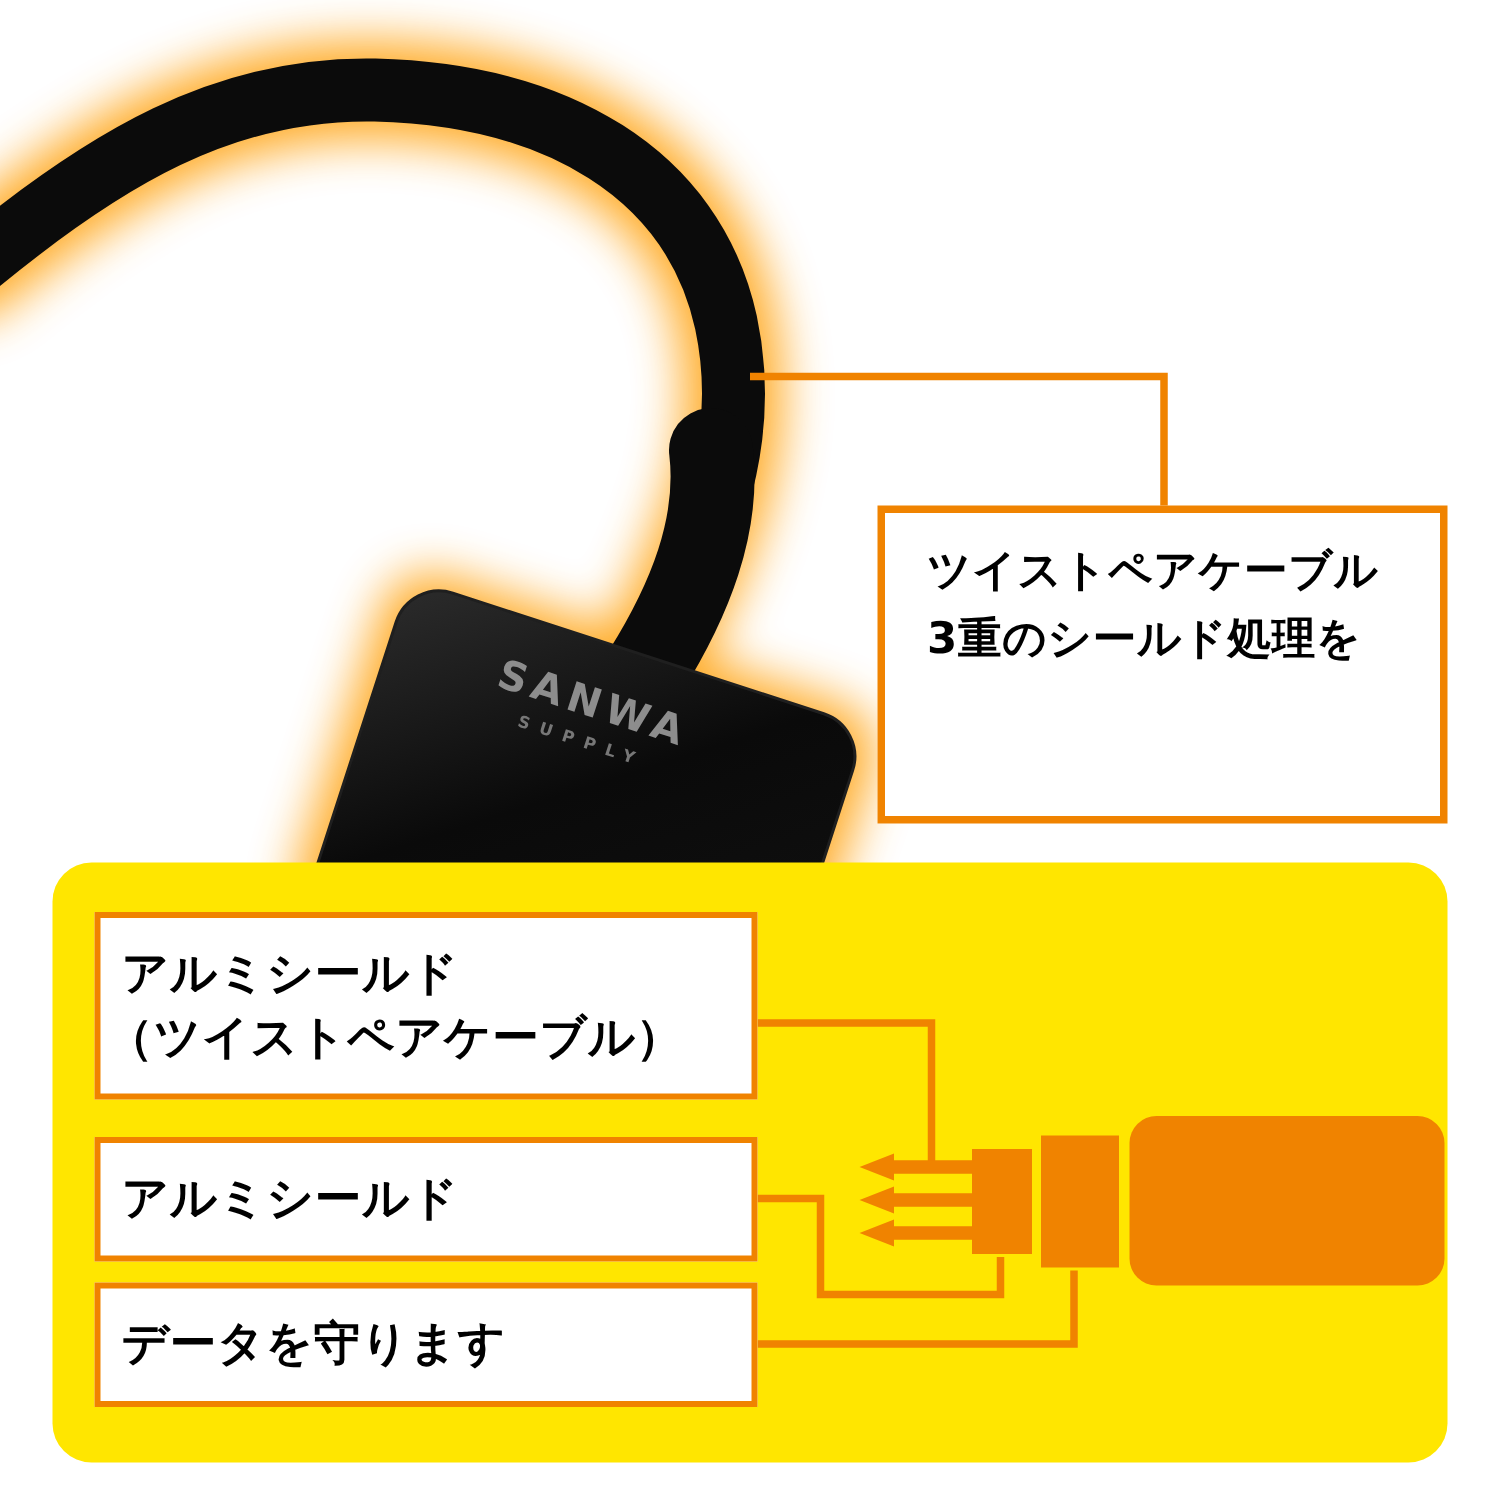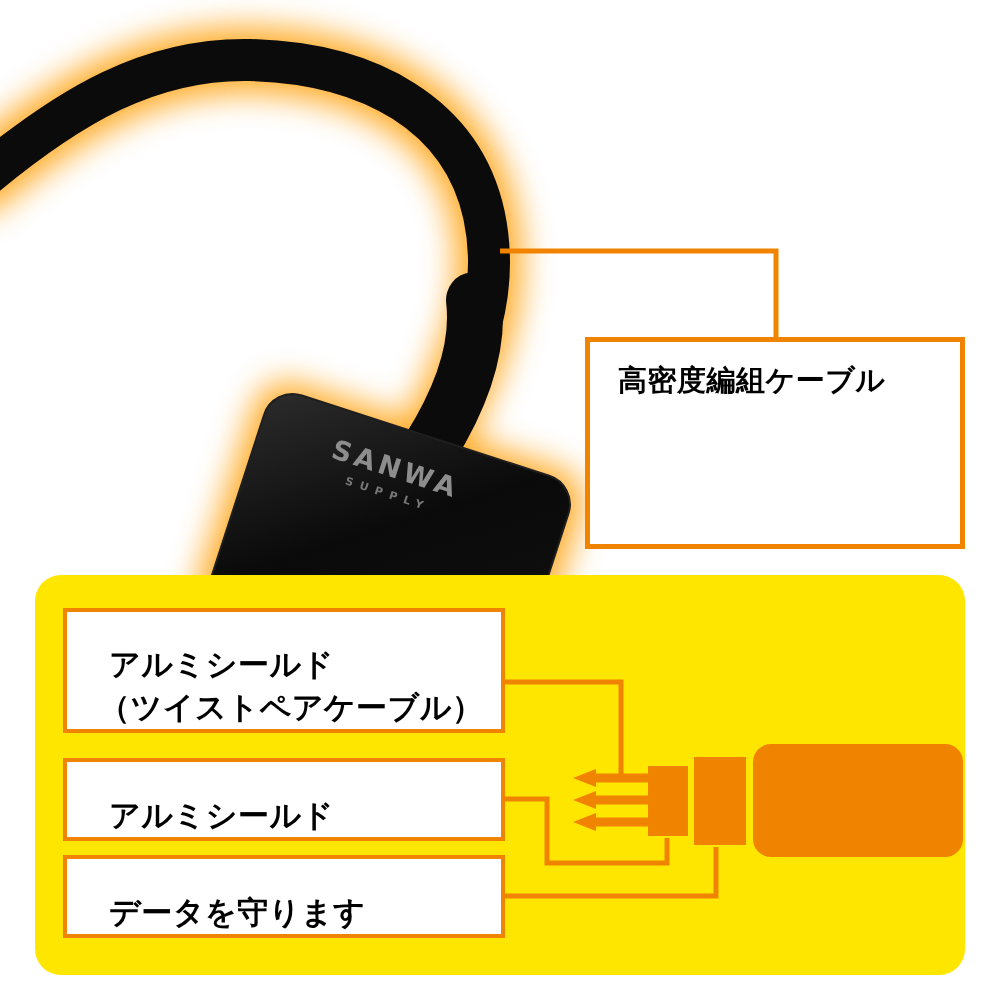--- a/index.html
+++ b/index.html
@@ -37,22 +37,22 @@
   .yellow-panel{
     position:absolute;z-index:2;
     left:35px;top:575px;width:930px;height:400px;
     background:var(--panel);border-radius:26px;
   }
   .label-box{
     position:absolute;z-index:4;
     left:63px;width:442px;
     background:var(--box-bg);border:4px solid var(--accent);
     box-sizing:border-box;
-    display:flex;flex-direction:column;justify-content:flex-end;
-    padding-left:42px;
+    display:flex;flex-direction:column;justify-content:center;
+    padding-left:14px;
   }
   .label-box .lline{
     display:block;font-size:31px;font-weight:700;line-height:43px;
     white-space:nowrap;letter-spacing:0.5px;
   }
   .label-box .lline.paren{margin-left:-10px;}
   #label1{top:608px;height:125px;}
   #label2{top:758px;height:83px;}
   #label3{top:855px;height:83px;}
 </style>
@@ -118,21 +118,22 @@
         </g>
         <g>
           <rect x="596" y="817.5" width="54" height="9" fill="var(--accent)"></rect>
           <polygon points="573,822 596,813 596,831" fill="var(--accent)"></polygon>
         </g>
       </g>
     </g>
   </svg>
 
   <div class="callout-box">
-    <span class="tline">高密度編組ケーブル</span>
+    <span class="tline">ツイストペアケーブル</span>
+    <span class="tline">3重のシールド処理を</span>
   </div>
 
   <div class="label-box" id="label1">
     <span class="lline">アルミシールド</span>
     <span class="lline paren">（ツイストペアケーブル）</span>
   </div>
   <div class="label-box" id="label2">
     <span class="lline">アルミシールド</span>
   </div>
   <div class="label-box" id="label3">

